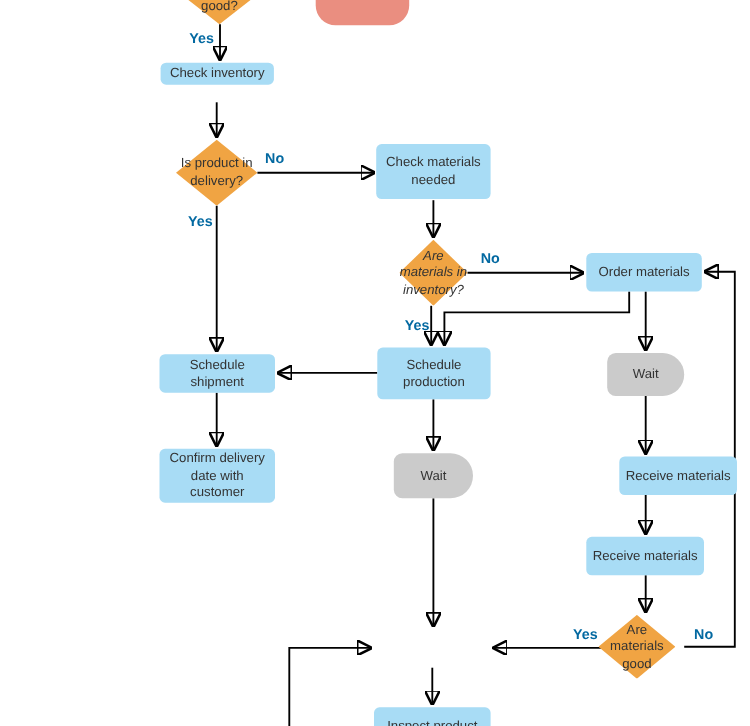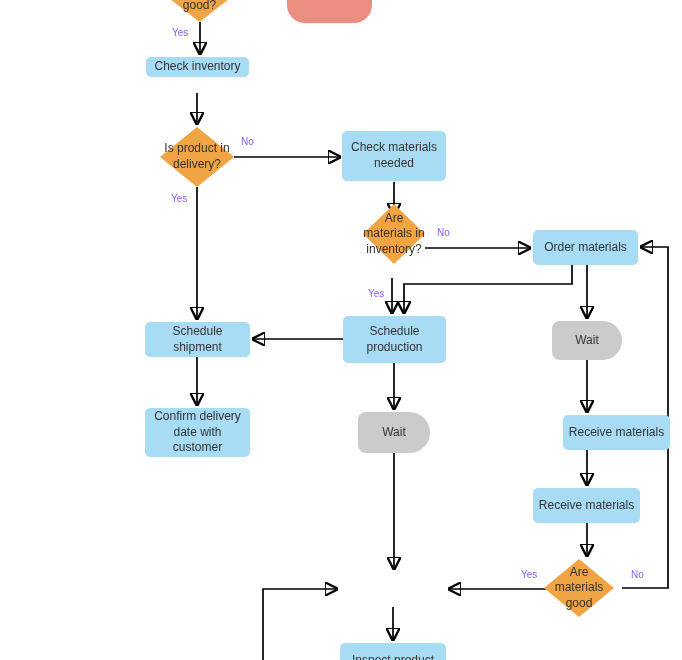--- a/index.html
+++ b/index.html
@@ -18,30 +18,30 @@
   .terminator{ background:var(--terminator,#ea8e80); border-radius:18px; }
   .delay     { background:var(--delay,#cbcbcb);justify-content:center; }
   .decision  { background:transparent; }
   .decision .shape {
     position:absolute; left:0; top:0; right:0; bottom:0;
     background:var(--decision,#f0a443);
     clip-path:polygon(50% 0%, 100% 50%, 50% 100%, 0% 50%);
   }
   .decision .lbl { position:relative; z-index:1; width:max-content; max-width:112px; }
 
-  .edge-label { position:absolute; font-size:10px; font-weight:400; color:#8b5cf6; white-space:nowrap; }
+  .edge-label { position:absolute; font-size:13px; font-weight:700; color:#0369a1; white-space:nowrap; }
 
   
   #n-end                 { left:287px; top:-20px; width:85px;  height:43px; }
   #n-good                { left:161px; top:-38px; width:77px;  height:60px; }
   #n-good .lbl           { position:absolute; left:50%; top:36px; transform:translateX(-50%); }
   #n-check-inventory     { left:146px; top:57px;  width:103px; height:20px; }
   #n-product-in-inv      { left:160px; top:127px; width:74px;  height:60px; }
   #n-check-materials     { left:342px; top:131px; width:104px; height:50px; }
-  #n-materials-in-inv    { left:363px; top:204px; width:62px;  height:60px; }
+  #n-materials-in-inv    { left:363px; top:218px; width:62px;  height:60px;font-style:italic; }
   #n-order-materials     { left:533px; top:230px; width:105px; height:35px; }
   #n-schedule-shipment   { left:145px; top:322px; width:105px; height:35px; }
   #n-schedule-production { left:343px; top:316px; width:103px; height:47px; }
   #n-wait-production     { left:358px; top:412px; width:72px;  height:41px; border-radius:8px 21px 21px 8px; }
   #n-wait-materials      { left:552px; top:321px; width:70px;  height:39px; border-radius:8px 20px 20px 8px; }
   #n-confirm-delivery    { left:145px; top:408px; width:105px; height:49px; }
   #n-receive-materials   { left:563px; top:415px; width:107px; height:35px; }
   #n-inspect-materials   { left:533px; top:488px; width:107px; height:35px; }
   #n-materials-good      { left:544px; top:559px; width:70px;  height:58px;align-items:center; }
   #n-make-product        { left:340px; top:572px; width:106px; height:35px; }

